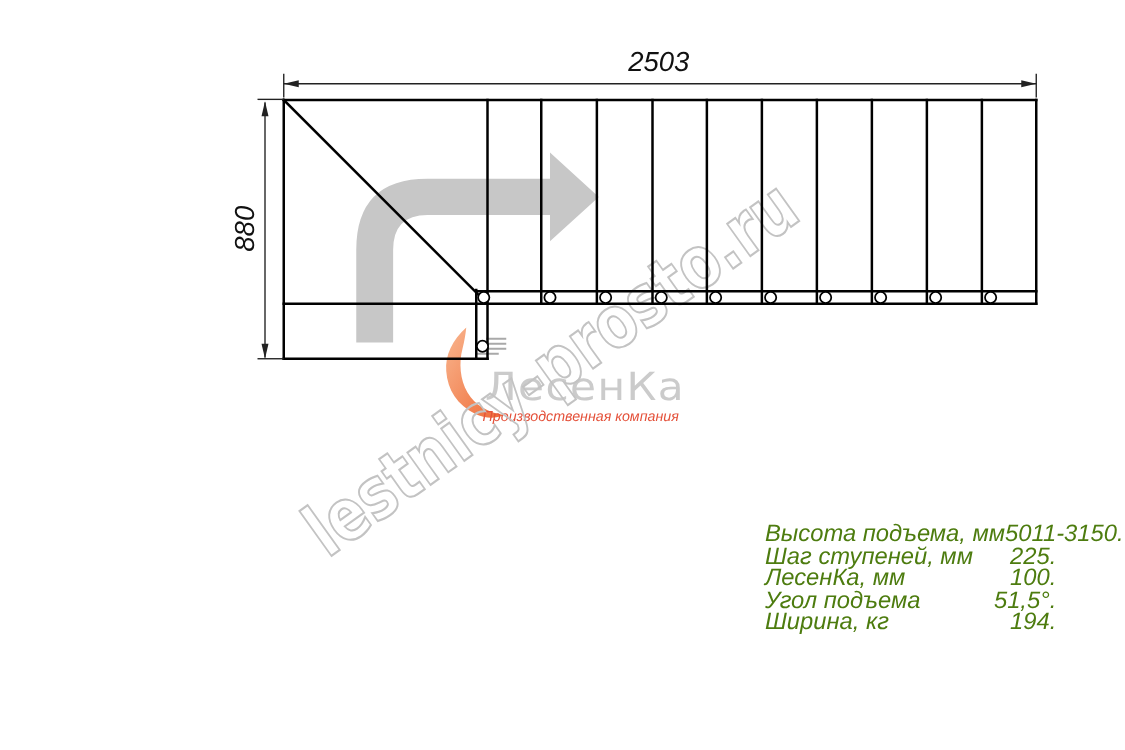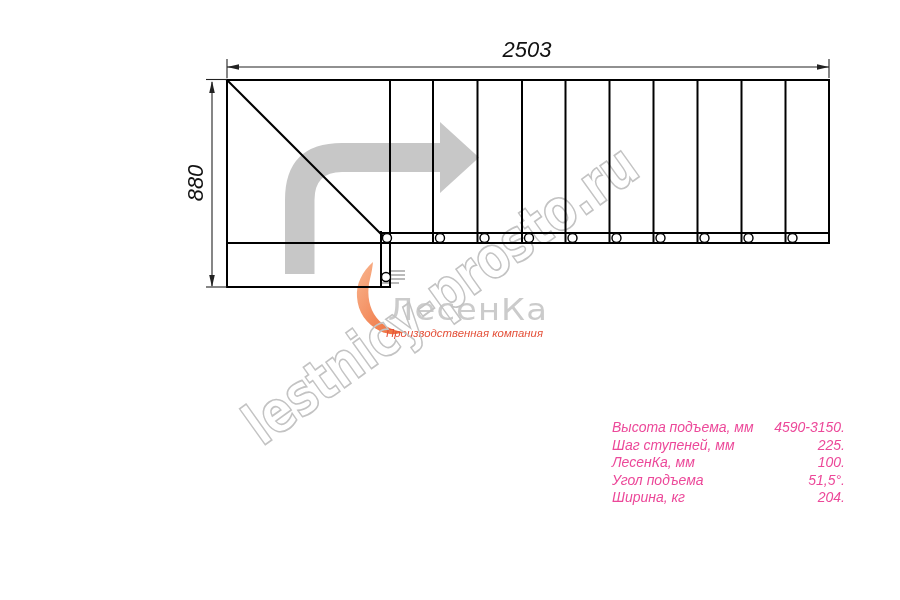--- a/index.html
+++ b/index.html
@@ -40,22 +40,22 @@
     fill: none;
     stroke: #c3c3c3;
     stroke-width: 1.7px;
   }
   .specs {
     position: absolute;
     left: 612px;
     top: 419px;
     width: 233px;
     font-style: italic;
-    font-size: 14px;
-    color: #ec4899;
+    font-size: 19px;
+    color: #4d7c0f;
   }
   .spec-row {
     display: flex;
     justify-content: space-between;
     align-items: baseline;
     line-height: 17.6px;
     white-space: nowrap;
   }
   .spec-value { text-align: right; }
 </style>
@@ -157,33 +157,33 @@
       </g>
       <path d="M212 81 L209.2 93 L214.8 93 Z" fill="#222222"></path>
       <path d="M212 287 L209.2 275 L214.8 275 Z" fill="#222222"></path>
       <text class="dim-text" transform="translate(203,183) rotate(-90)" text-anchor="middle">880</text>
     </g>
   </svg>
 
   <div class="specs">
     <div class="spec-row">
       <span class="spec-label">Высота подъема, мм</span>
-      <span class="spec-value">4590-3150.</span>
+      <span class="spec-value">5011-3150.</span>
     </div>
     <div class="spec-row">
       <span class="spec-label">Шаг ступеней, мм</span>
       <span class="spec-value">225.</span>
     </div>
     <div class="spec-row">
       <span class="spec-label">ЛесенКа, мм</span>
       <span class="spec-value">100.</span>
     </div>
     <div class="spec-row">
       <span class="spec-label">Угол подъема</span>
       <span class="spec-value">51,5°.</span>
     </div>
     <div class="spec-row">
       <span class="spec-label">Ширина, кг</span>
-      <span class="spec-value">204.</span>
+      <span class="spec-value">194.</span>
     </div>
   </div>
 
 </div>
 
 </body></html>

